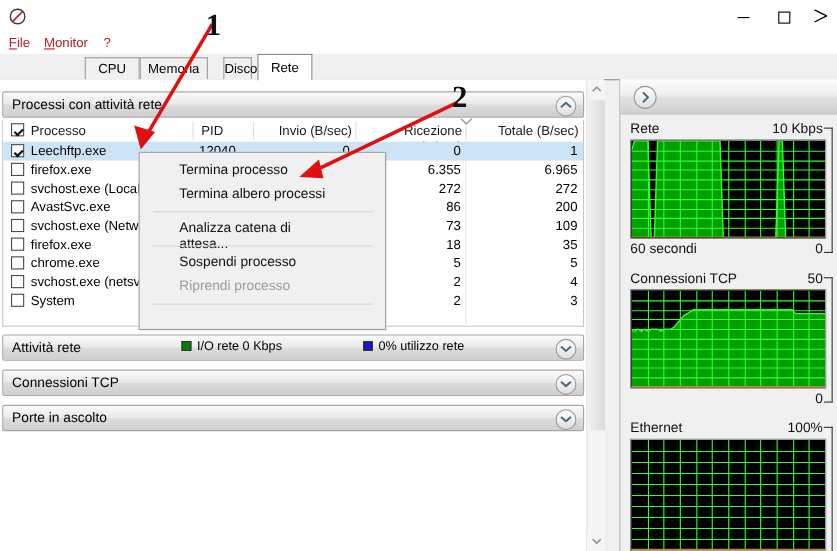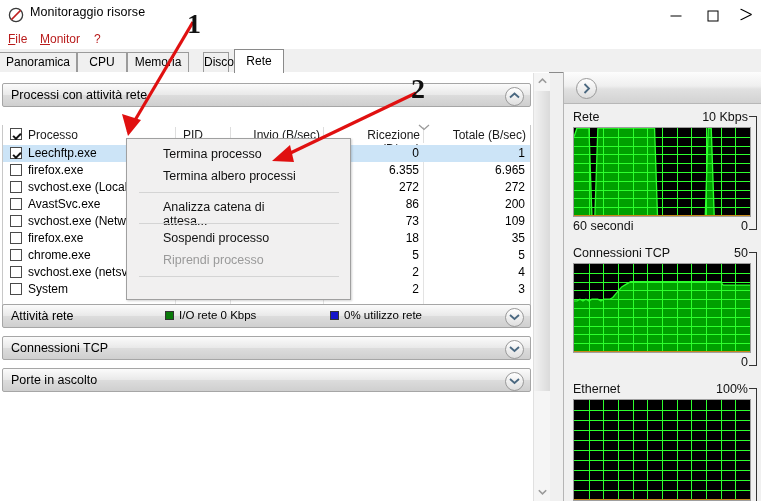--- a/index.html
+++ b/index.html
@@ -63,21 +63,21 @@
   #sec-porte{top:296px;}
 
   .sec-extra{position:absolute;font-size:11.5px;color:#000;top:4px;}
   .legend-box{display:inline-block;width:9px;height:9px;vertical-align:-1px;margin-right:5px;
     border:1px solid #333;box-sizing:border-box;}
   .legend-green{background:#0a7a0a;}
   .legend-blue{background:#1414c8;}
 
   
   .tablewrap{position:absolute;left:2px;top:37px;width:529px;height:188px;background:#fff;
-     border:1px solid #c8c8c8;border-top:none;box-sizing:border-box;margin-top:16px;}
+     border:1px solid #c8c8c8;border-top:none;box-sizing:border-box;}
   .thead{position:absolute;left:0;top:0;width:527px;height:20px;background:#fff;
      border-bottom:1px solid #d6d6d6;}
   .th{position:absolute;top:3px;font-size:12px;color:#1a1a1a;}
   .th.sep{position:absolute;top:2px;width:1px;height:16px;background:#dedede;}
   .hdr-sortmark{position:absolute;left:415px;top:-3px;font-size:10px;color:#777;}
 
   .rows{position:absolute;left:0;top:20px;width:527px;}
   .row{position:relative;height:17px;width:527px;}
   .row.sel{background:#cce4f7;}
   .cb{position:absolute;left:7px;top:2px;width:12px;height:12px;box-sizing:border-box;
@@ -143,21 +143,20 @@
 
 <div id="app">
 
   <div class="titlebar">
     <div class="tb-icon">
       <svg width="16" height="16" viewBox="0 0 16 16">
         <circle cx="8" cy="8" r="6.6" fill="none" stroke="#3a3a3a" stroke-width="1.3"></circle>
         <line x1="3.4" y1="12.6" x2="12.6" y2="3.4" stroke="#c02020" stroke-width="1.5"></line>
       </svg>
     </div>
-    <div class="tb-title">Monitoraggio risorse</div>
 
     <div class="winbtn" id="btn-min">
       <span class="g min-g"></span>
     </div>
     <div class="winbtn" id="btn-max">
       <span class="g max-g"></span>
     </div>
     <div class="winbtn" id="btn-close">
       <span class="g">
         <svg width="12" height="12" viewBox="0 0 12 12">
@@ -168,21 +167,20 @@
     </div>
   </div>
 
   <div class="menubar">
     <div class="menuitem" id="m-file"><u>F</u><span>ile</span></div>
     <div class="menuitem" id="m-monitor"><u>M</u><span>onitor</span></div>
     <div class="menuitem" id="m-help">?</div>
   </div>
 
   <div class="tabstrip">
-    <div class="tab" id="tab-0">Panoramica</div>
     <div class="tab" id="tab-1">CPU</div>
     <div class="tab" id="tab-2">Memoria</div>
     <div class="tab" id="tab-3">Disco</div>
     <div class="tab active" id="tab-4">Rete</div>
   </div>
 
   <div class="leftpane">
 
     <div class="section-head" id="sec-proc">
       <div class="sh-title">Processi con attività rete</div>

